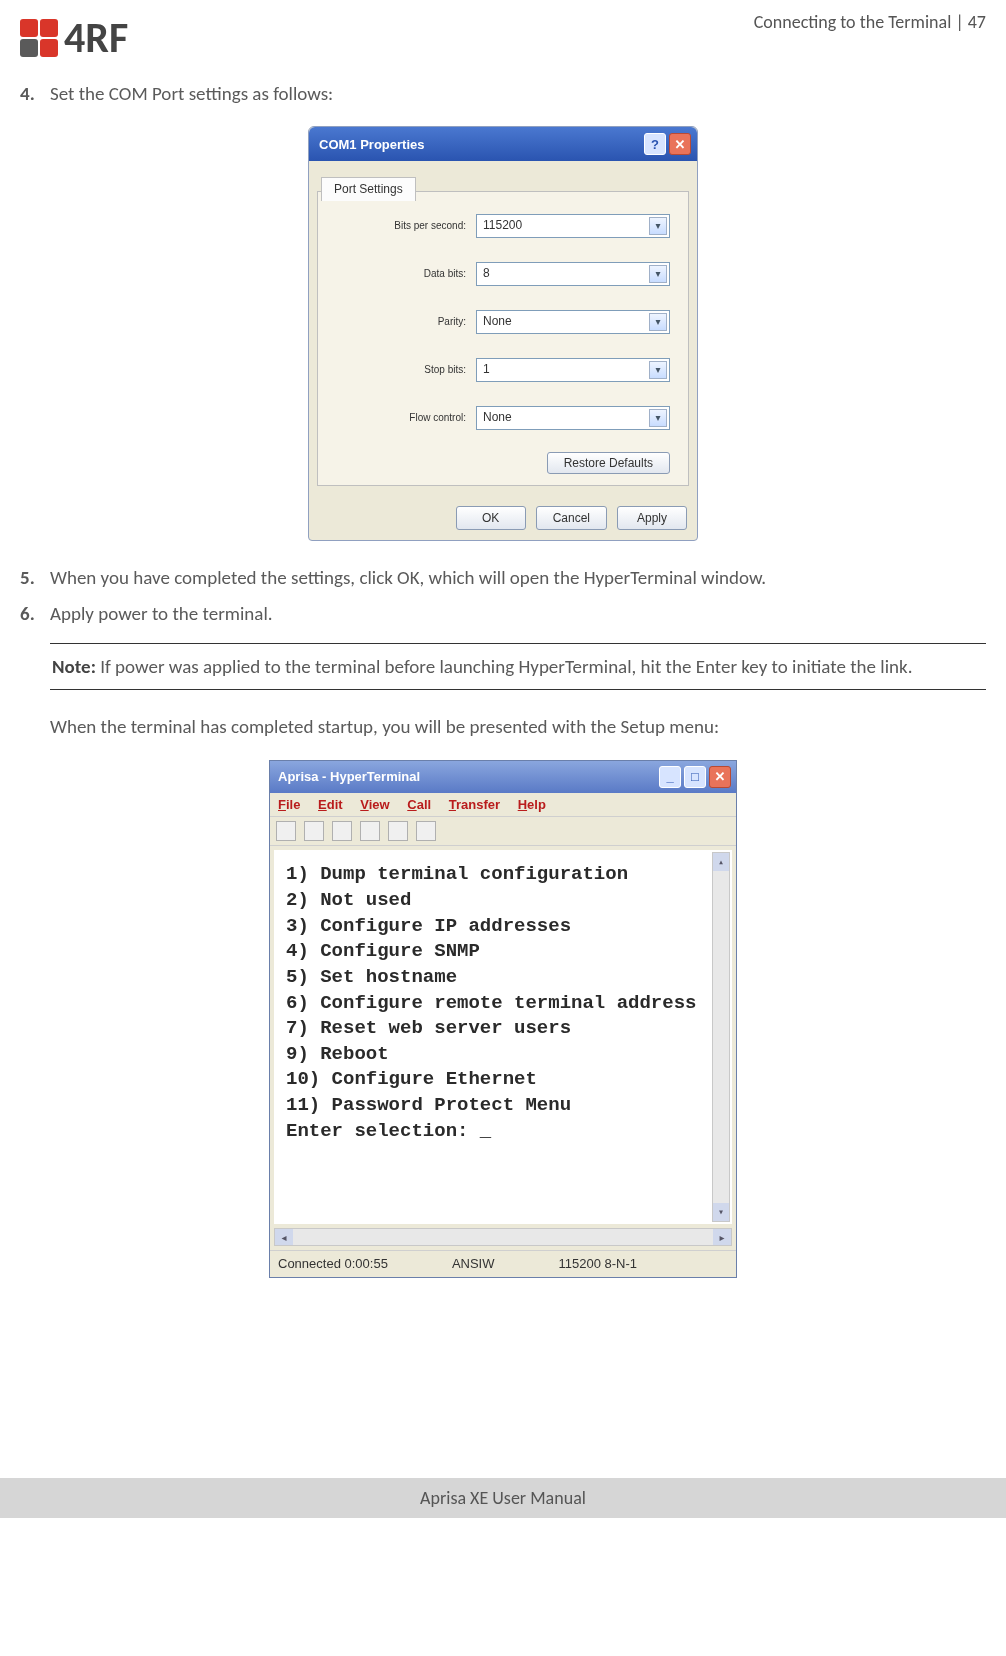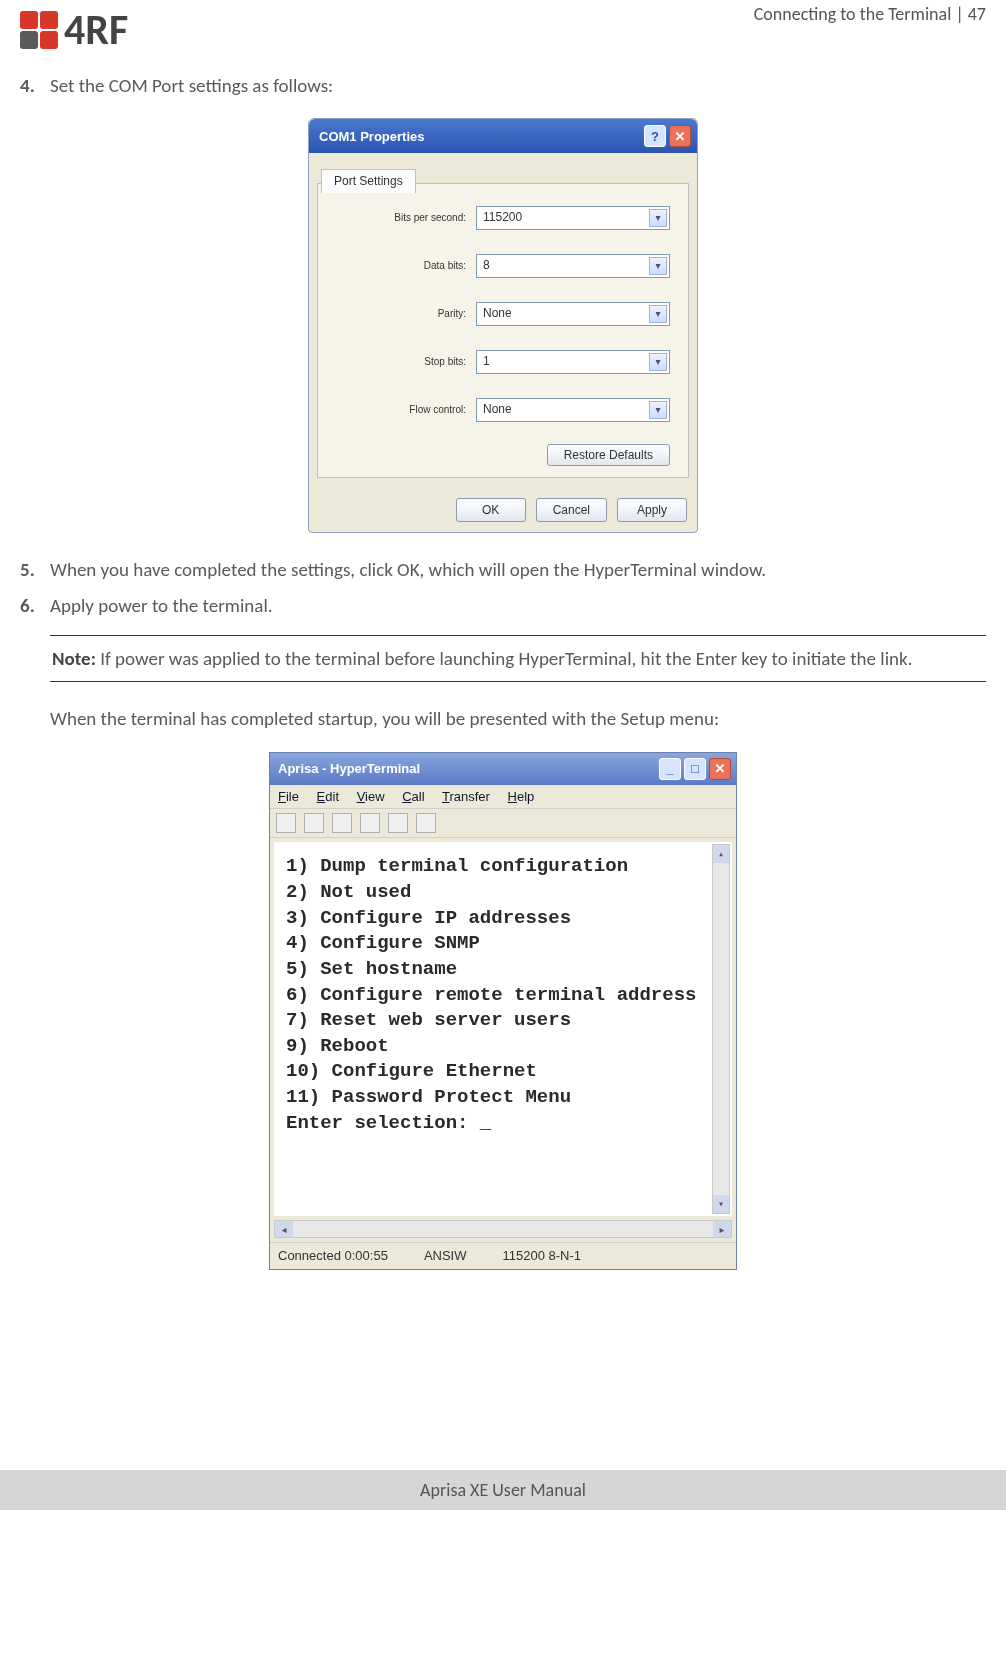--- a/index.html
+++ b/index.html
@@ -7,21 +7,21 @@
     margin: 0;
     font-family: Calibri, "Segoe UI", sans-serif;
     color: #5a5a5a;
     background: #fff;
     font-size: 19px;
     line-height: 1.35;
   }
   .page {
     width: 1006px;
     margin: 0 auto;
-    padding: 2px 20px 0 20px;
+    padding: 10px 20px 0 20px;
     position: relative;
   }
   .header {
     display: flex;
     justify-content: space-between;
     align-items: flex-start;
   }
   .logo {
     display: flex;
     align-items: center;
@@ -127,21 +127,21 @@
     background: #ece9d8;
     text-align: left;
   }
   .hwin-title {
     background: linear-gradient(#8aa6de, #5a7ac6);
     color: #fff; font-weight: 700;
     padding: 5px 5px 5px 8px;
     display: flex; justify-content: space-between; align-items: center;
   }
   .hwin-title .tbs { display: flex; gap: 3px; }
-  .menubar { padding: 3px 8px; font-size: 13px; color: #0f172a; }
+  .menubar { padding: 3px 8px; font-size: 13px; color: #b91c1c; font-weight: bold; }
   .menubar span { margin-right: 14px; }
   .toolbar { padding: 4px 6px; border-top: 1px solid #cfcfcf; border-bottom: 1px solid #cfcfcf; display: flex; gap: 8px; }
   .tbico { width: 20px; height: 20px; border: 1px solid #b0b0b0; background: #f0f0f0; }
   .term-area {
     background: #fff; margin: 4px; padding: 12px 12px 80px 12px;
     font-family: "Courier New", monospace;
     font-size: 19px; color: #2a2a2a; position: relative;
     font-weight: 600;
     min-height: 330px;
   }
@@ -155,21 +155,21 @@
     font-size: 10px; color: #556;
   }
   .vscroll .up { top: 0; }
   .vscroll .down { bottom: 0; }
   .hscroll-row {
     display: flex; align-items: center; margin: 0 4px 4px 4px;
     background: #e8e8e8; height: 18px; border: 1px solid #c8c8c8;
   }
   .hscroll-row .hb { width: 18px; height: 100%; background: #d0d8ec; display: flex; align-items: center; justify-content: center; font-size: 10px; color: #556; }
   .status {
-    display: flex; gap: 36px; padding: 4px 8px;
+    display: flex; gap: 64px; padding: 4px 8px;
     font-size: 13px; color: #333; border-top: 1px solid #cfcfcf;
   }
 
   .footer-wrap {
     margin-top: 200px;
     background: #d6d6d6;
     text-align: center;
     padding: 8px 0;
     font-size: 18px;
     color: #555;

